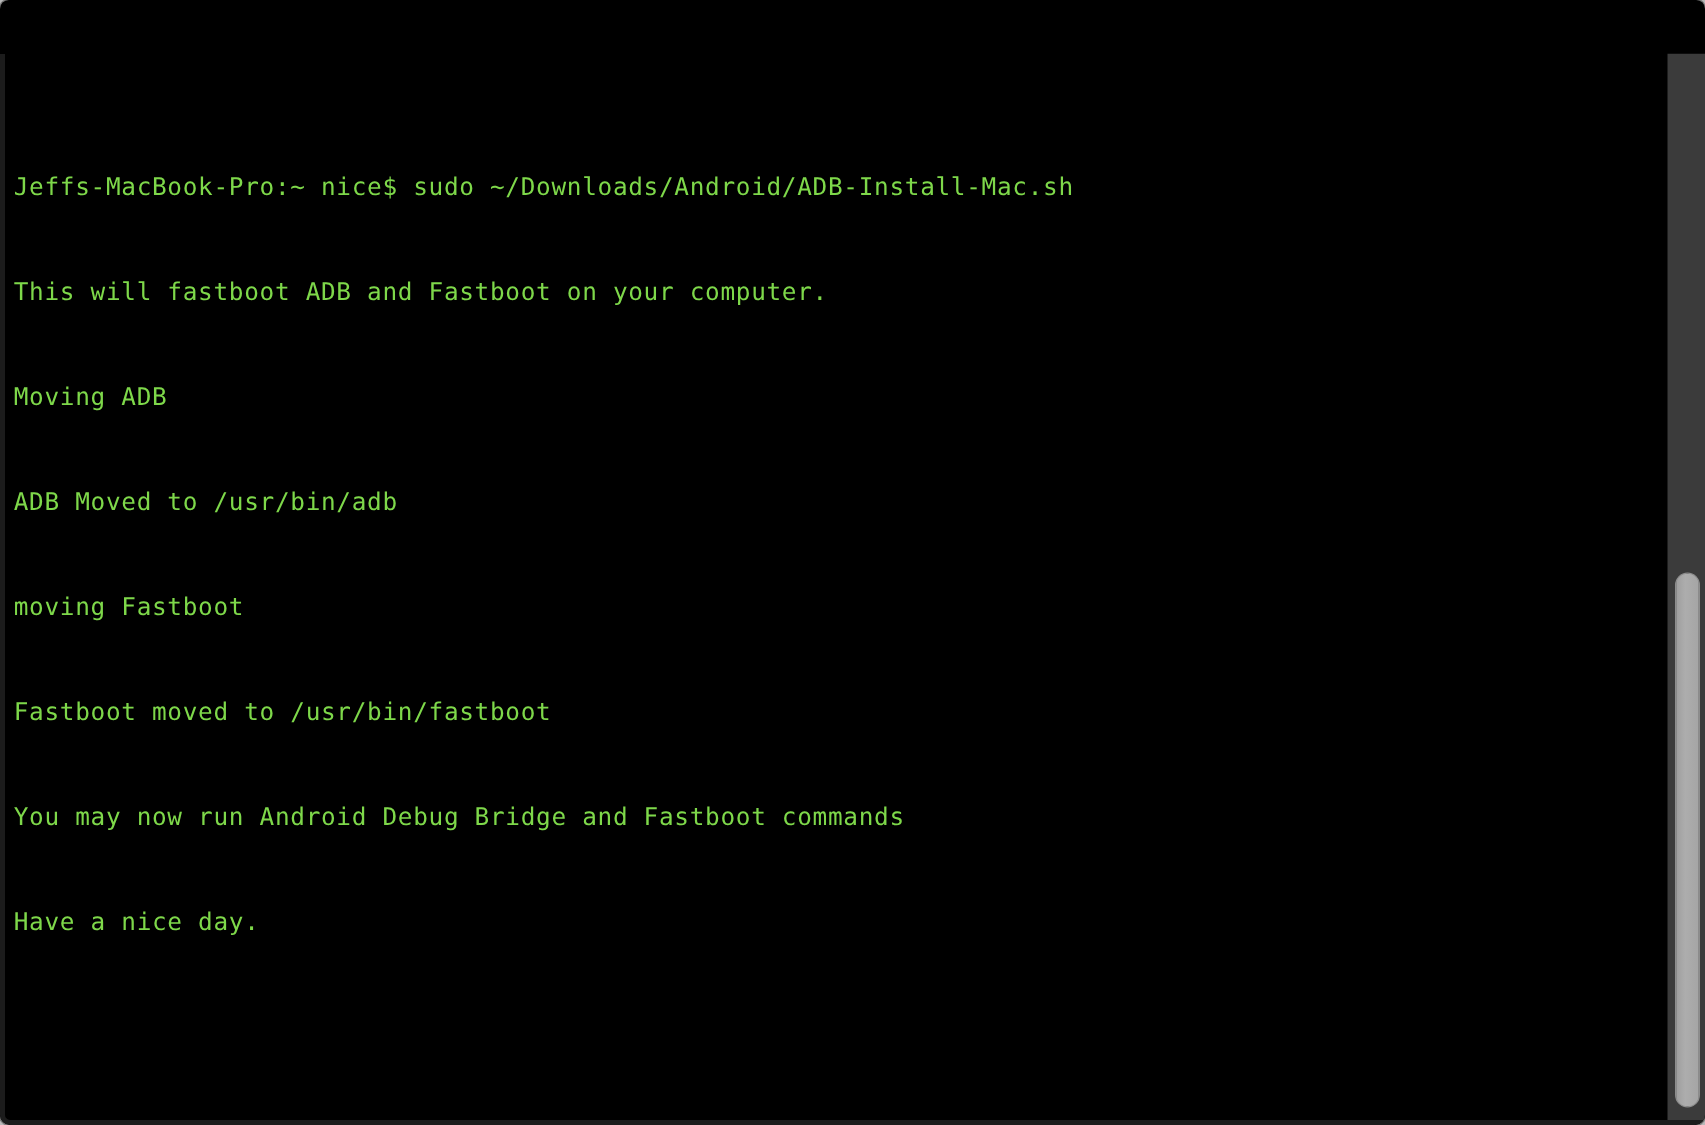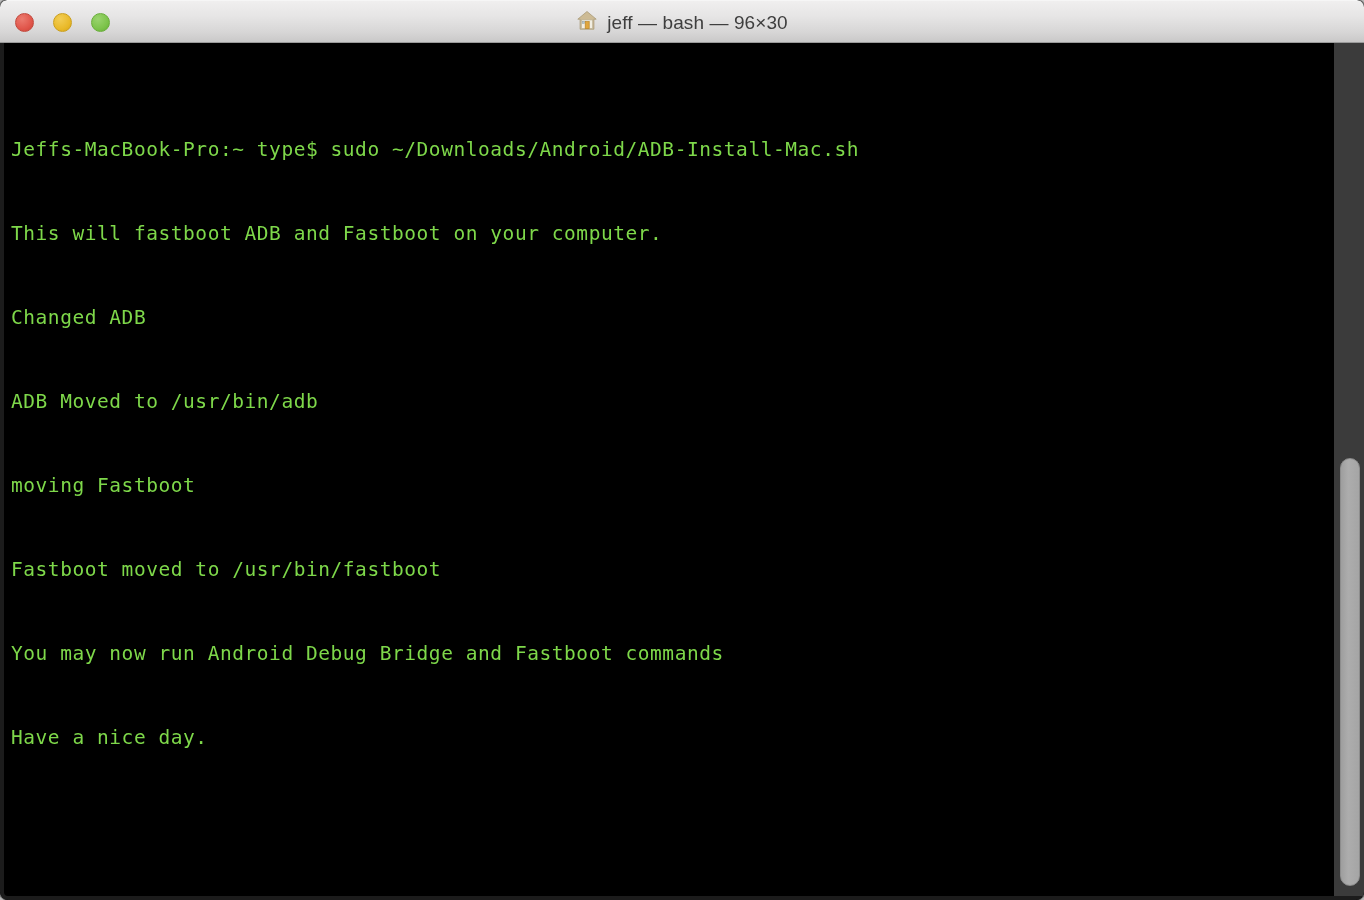--- a/index.html
+++ b/index.html
@@ -126,46 +126,26 @@
     border-radius: 10px;
     background: linear-gradient(to right, #9e9e9e 0%, #adadad 40%, #a5a5a5 100%);
     border: 1px solid #8d8d8d;
   }
 </style>
 </head>
 <body>
 
 <div id="terminal-window">
 
-  <div id="titlebar">
-
-    <div id="traffic-lights">
-      <span class="light close"></span>
-      <span class="light minimize"></span>
-      <span class="light zoom"></span>
-    </div>
-
-    <div id="title-block">
-      <span id="home-icon">
-        <svg width="22" height="21" viewBox="0 0 22 21" aria-hidden="true">
-          <path d="M11 1.5 L20.2 9.2 L17.9 9.2 L17.9 19.2 L4.1 19.2 L4.1 9.2 L1.8 9.2 Z" fill="#cdbb95" stroke="#a99a76" stroke-width="0.8" stroke-linejoin="round"></path>
-          <rect x="5.3" y="9.9" width="11.4" height="8.7" fill="#f2eee2" stroke="#b9ae91" stroke-width="0.7"></rect>
-          <rect x="9.2" y="11.6" width="4.0" height="7.0" fill="#e0a63d" stroke="#bb8526" stroke-width="0.7"></rect>
-          <rect x="6.4" y="11.3" width="2.0" height="2.0" fill="#b9c9cf" stroke="#97a7ad" stroke-width="0.6"></rect>
-        </svg>
-      </span>
-      <span id="window-title">jeff — bash — 96×30</span>
-    </div>
-  </div>
 
   <div id="terminal-body">
     <div id="terminal-output">
-      <div class="term-line">Jeffs-MacBook-Pro:~ type$ sudo ~/Downloads/Android/ADB-Install-Mac.sh</div>
+      <div class="term-line">Jeffs-MacBook-Pro:~ nice$ sudo ~/Downloads/Android/ADB-Install-Mac.sh</div>
       <div class="term-line">This will fastboot ADB and Fastboot on your computer.</div>
-      <div class="term-line">Changed ADB</div>
+      <div class="term-line">Moving ADB</div>
       <div class="term-line">ADB Moved to /usr/bin/adb</div>
       <div class="term-line">moving Fastboot</div>
       <div class="term-line">Fastboot moved to /usr/bin/fastboot</div>
       <div class="term-line">You may now run Android Debug Bridge and Fastboot commands</div>
       <div class="term-line">Have a nice day.</div>
       
       
       
       
       

